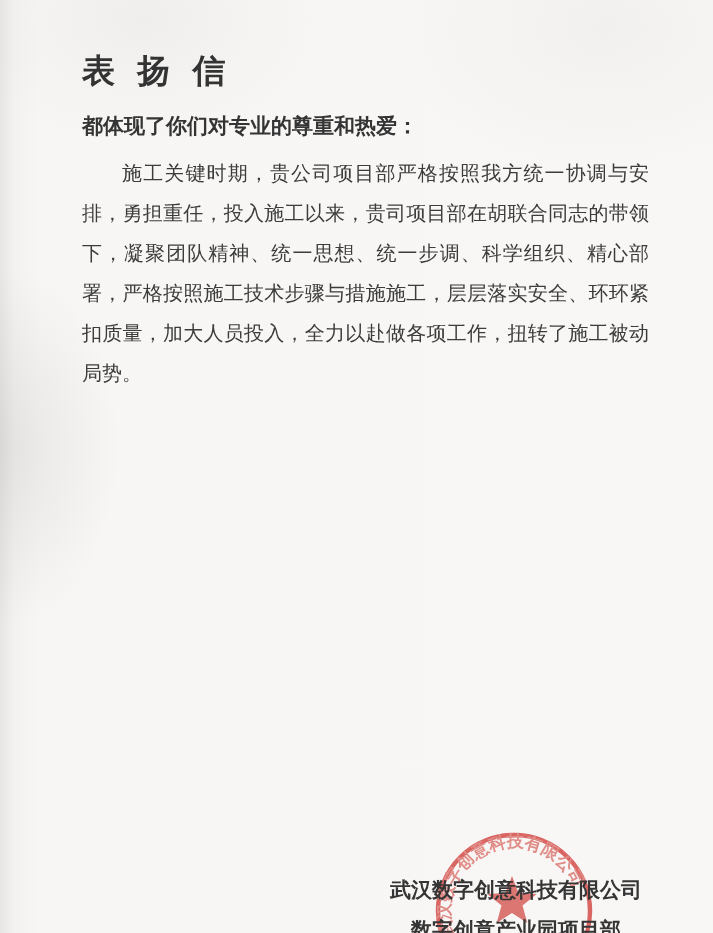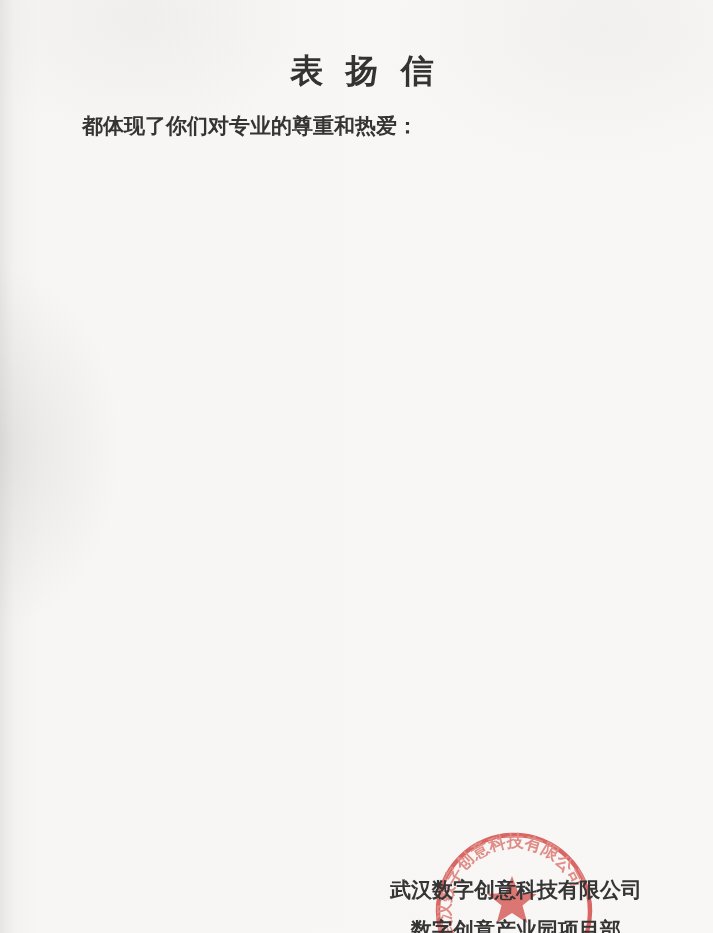--- a/index.html
+++ b/index.html
@@ -18,21 +18,20 @@
       radial-gradient(ellipse 260px 180px at 20% 2%, rgba(170,170,168,0.10), rgba(0,0,0,0) 70%),
       linear-gradient(90deg, #e6e5e3 0px, #f3f2f0 14px, #f7f6f4 40px, #f8f7f5 100%);
     font-family: "Liberation Serif", "DejaVu Serif", serif;
     color: #3b3b3b;
   }
   .content {
     position: relative;
     padding: 48px 64px 0 82px;
   }
   .title {
-    text-align: center;
     font-size: 33px;
     font-weight: bold;
     letter-spacing: 7px;
     color: #333;
     line-height: 46px;
     margin: 0 0 0 0;
   }
   .addressee {
     margin-top: 18px;
     font-size: 21px;
@@ -82,20 +81,21 @@
 <body>
 
 <div class="page">
   <div class="content">
 
     <div class="title">表  扬  信</div>
 
     <div class="addressee">都体现了你们对专业的尊重和热爱：</div>
 
     <div class="body-paragraphs">
+      <p class="para">施工关键时期，贵公司项目部严格按照我方统一协调与安排，勇担重任，投入施工以来，贵司项目部在胡联合同志的带领下，凝聚团队精神、统一思想、统一步调、科学组织、精心部署，严格按照施工技术步骤与措施施工，层层落实安全、环环紧扣质量，加大人员投入，全力以赴做各项工作，扭转了施工被动局势。</p>
     </div>
   </div>
 
   <div class="seal">
     <svg width="162" height="162" viewBox="0 0 162 162">
       <circle cx="81" cy="81" r="76" fill="none" stroke="#d5534e" stroke-width="4.5"></circle>
       <polygon fill="#d0443f" fill-opacity="0.82" points="79,46 85.5,63.1 103.7,64.0 89.5,75.4 94.3,93.0 79,83 63.7,93.0 68.5,75.4 54.3,64.0 72.5,63.1"></polygon>
       <path id="seal-arc-path" d="M 23,108 A 64,64 0 1 1 139,108" fill="none"></path>
       <text font-size="17" fill="#dd7e79" font-weight="bold" font-family="Liberation Serif, DejaVu Serif, serif">
         <textPath href="#seal-arc-path" startOffset="2">武汉数字创意科技有限公司</textPath>

